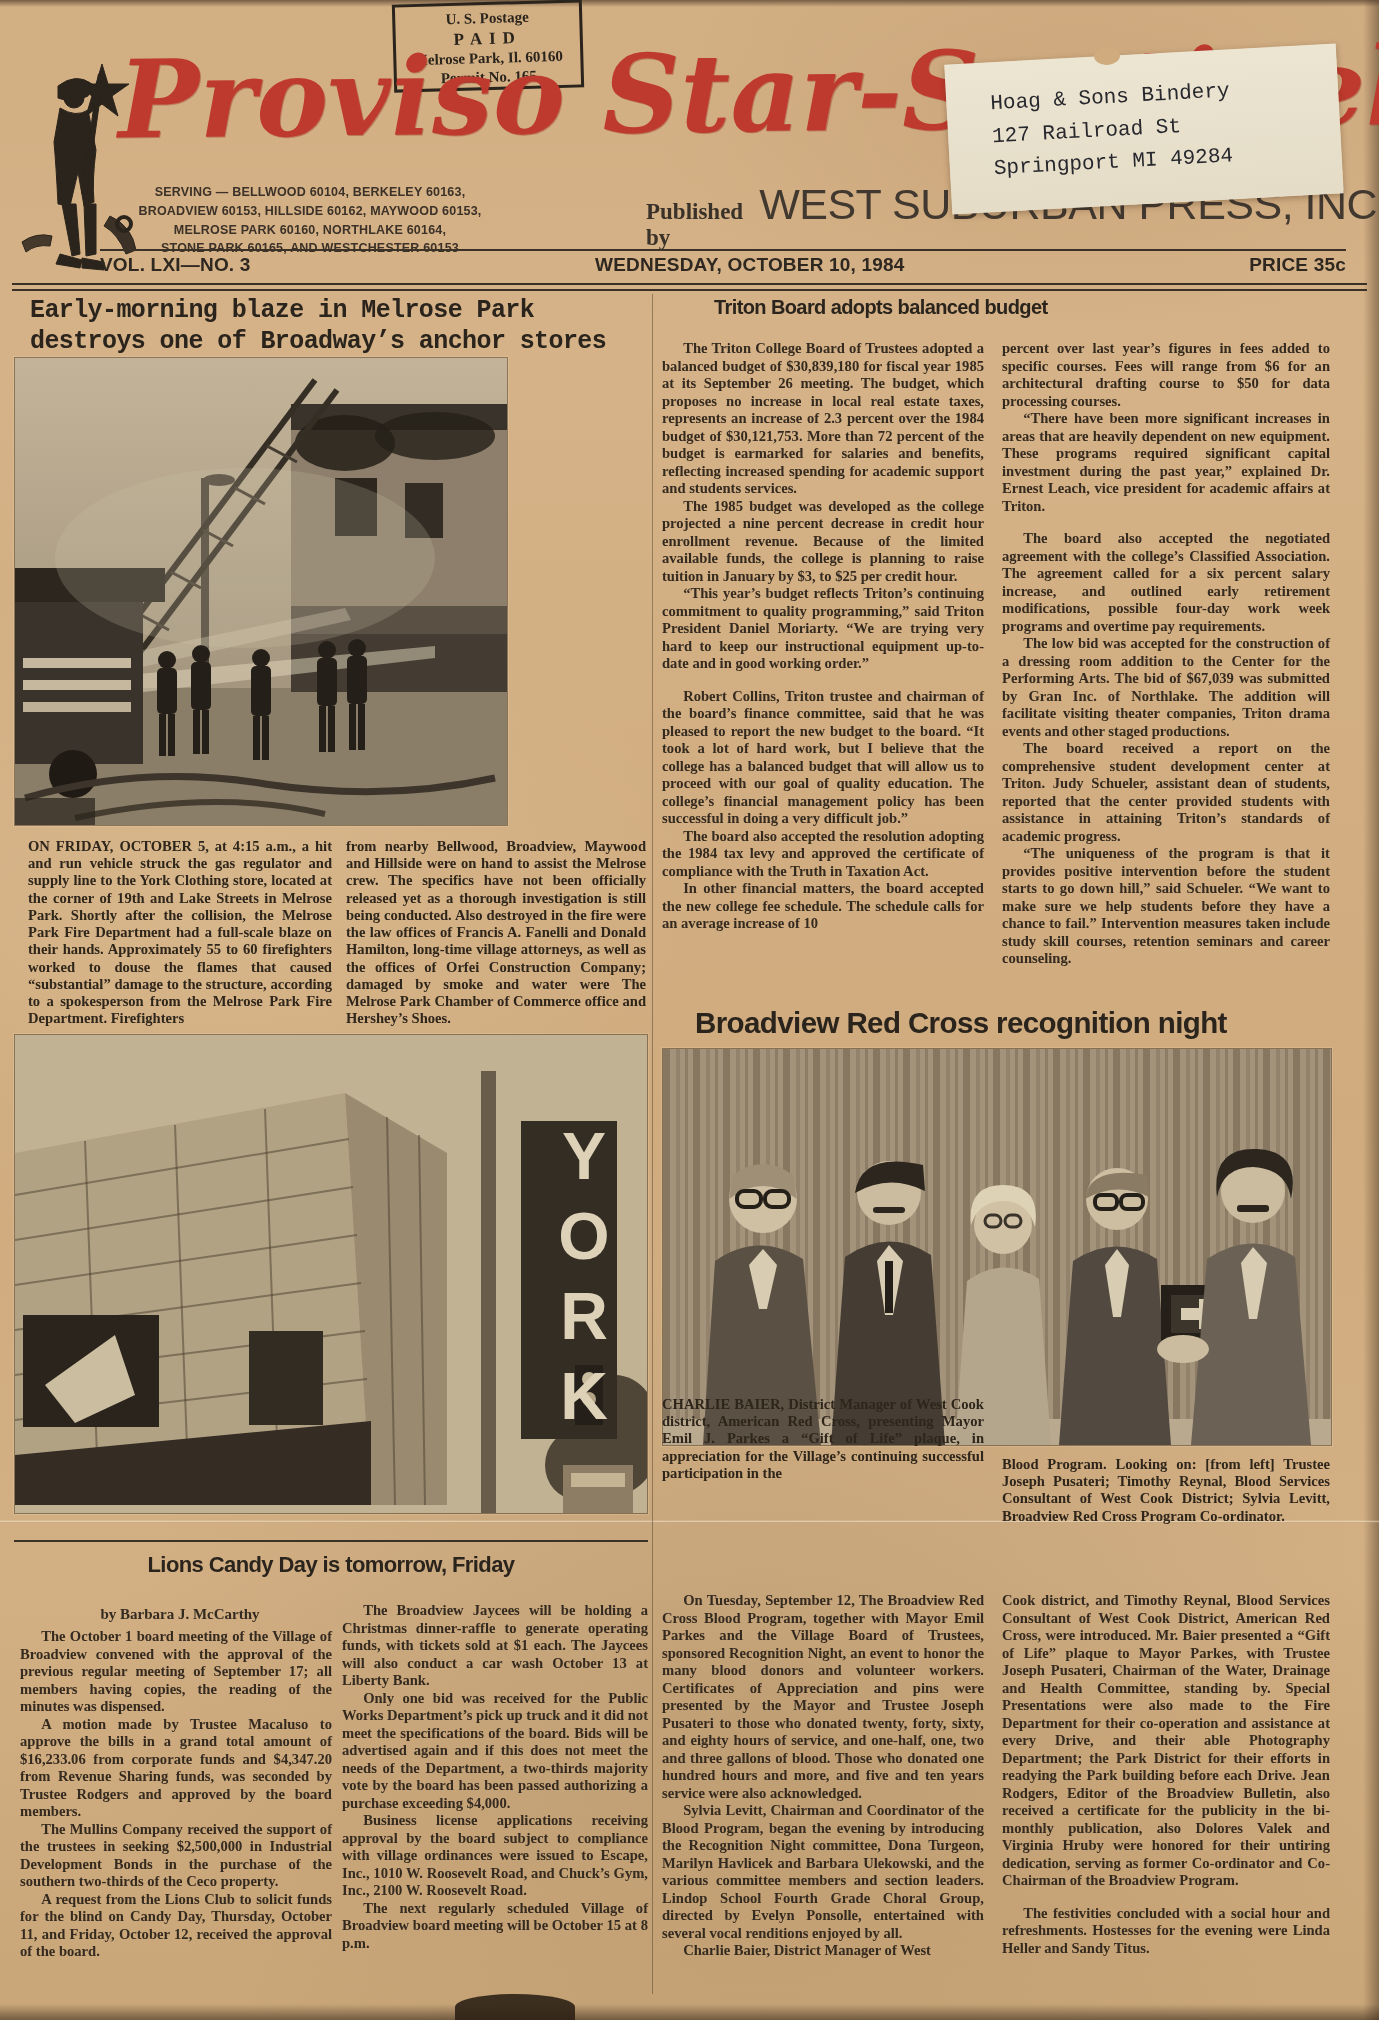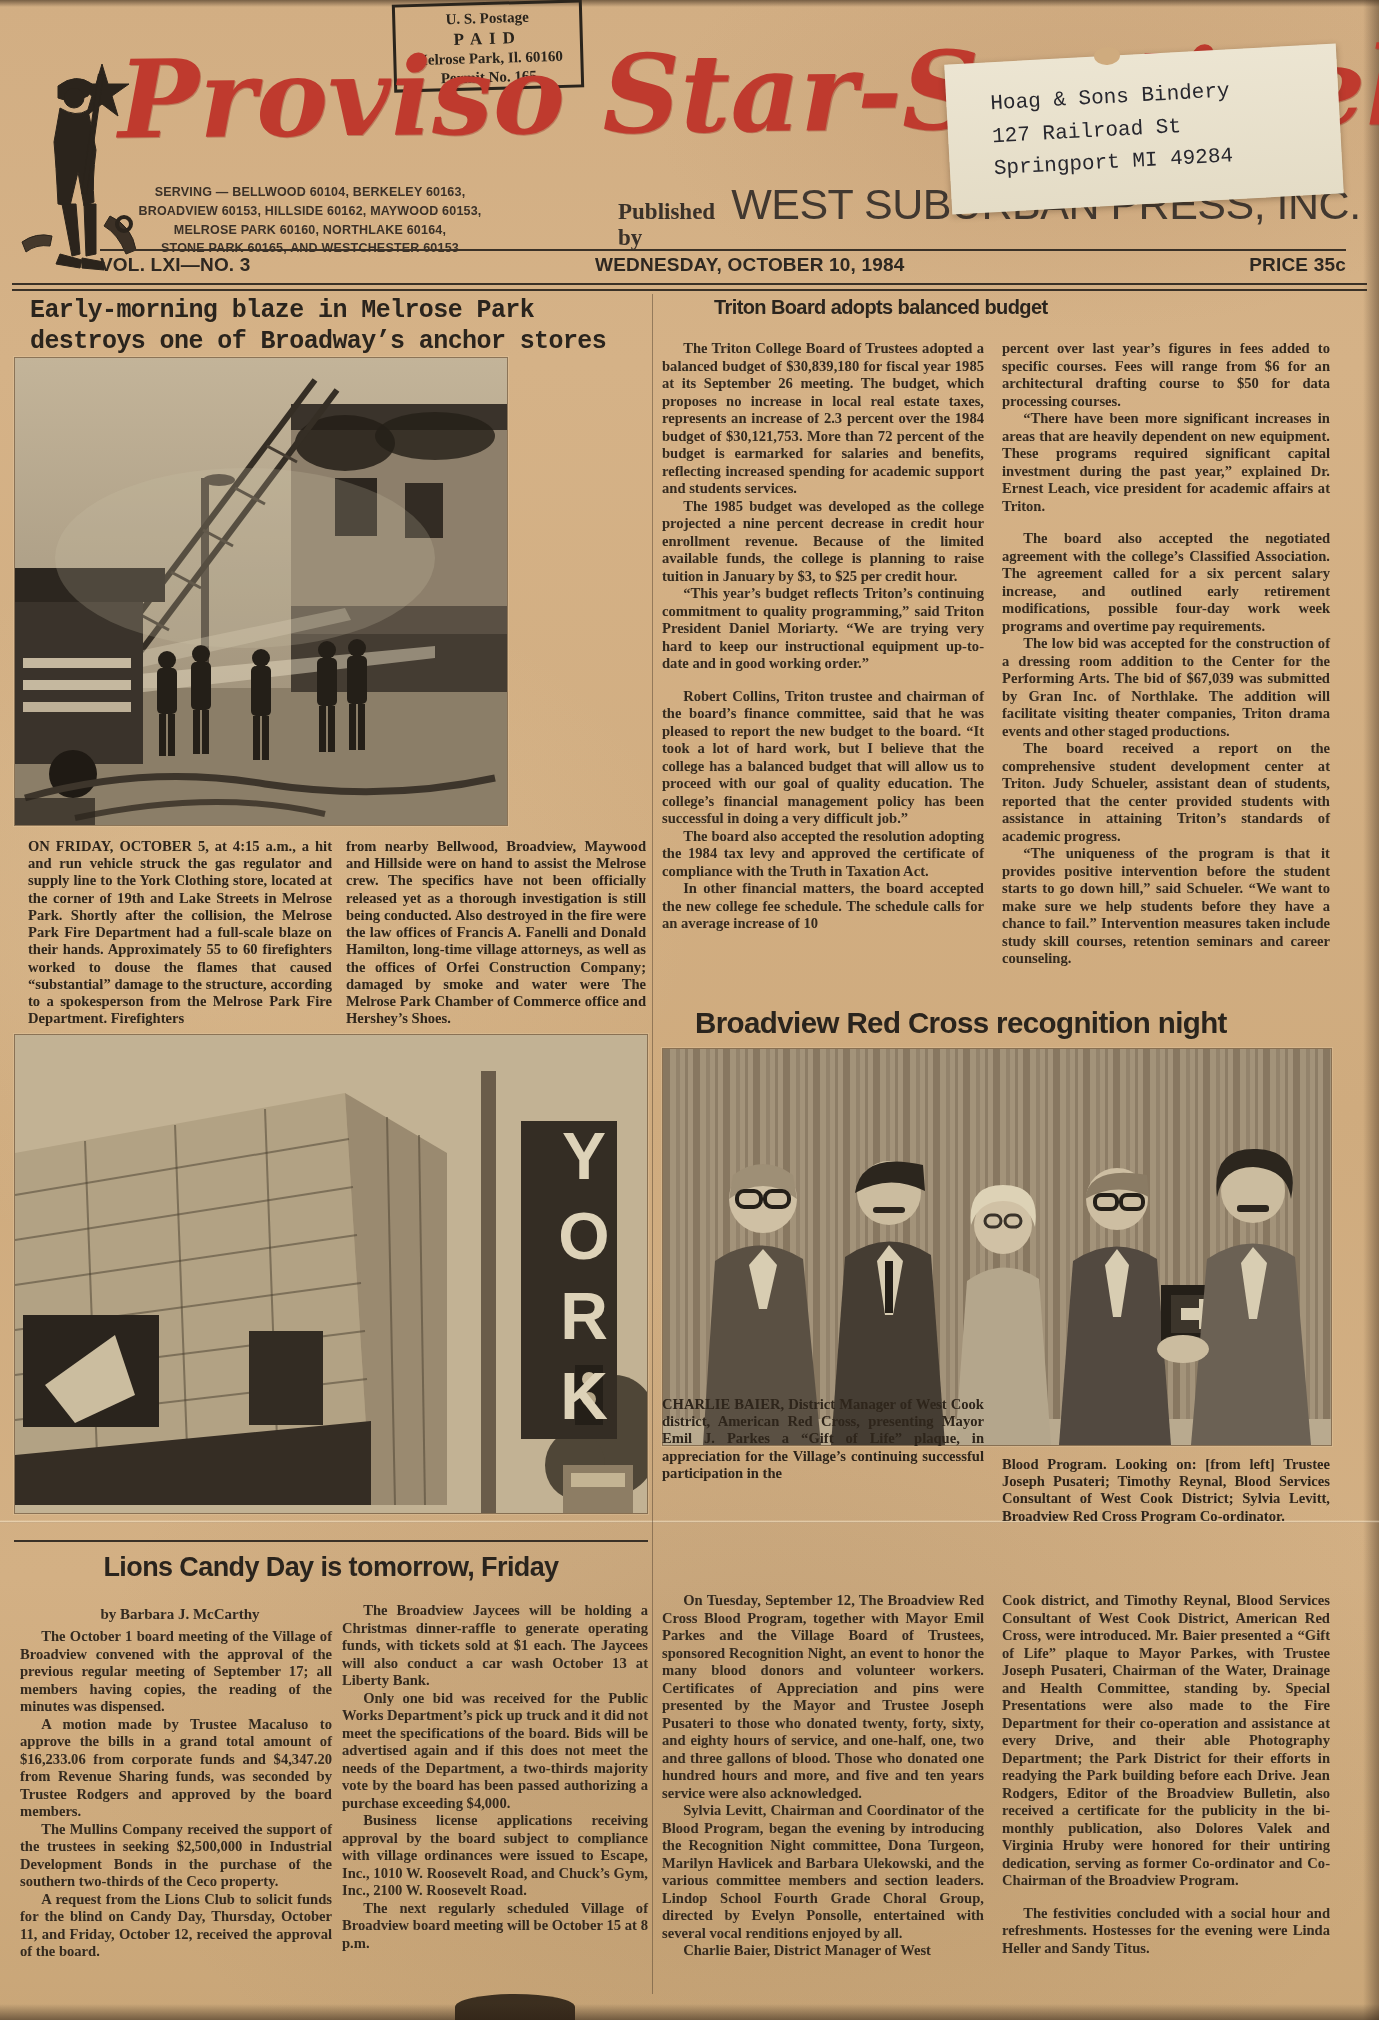--- a/index.html
+++ b/index.html
@@ -31,21 +31,21 @@
     background:linear-gradient(180deg,#ece5d2,#e4dcc6);transform:rotate(-3.1deg);
     box-shadow:0 2px 6px rgba(60,40,20,.35);
     font-family:"Liberation Mono",monospace;font-size:21px;line-height:1.55;color:#27272e;
     padding:26px 0 0 44px;box-sizing:border-box;}
   .mail-label p{margin:0;white-space:nowrap;}
   .mail-label .notch{position:absolute;left:150px;top:-9px;width:26px;height:18px;border-radius:50%;background:#cfab7e;}
   .serving{position:absolute;left:88px;top:183px;width:444px;text-align:center;
     font:bold 12.5px/1.5 "Liberation Sans",sans-serif;color:#3b3128;letter-spacing:.2px;}
   .serving p{margin:0;}
   .published{position:absolute;left:618px;top:180px;width:730px;display:flex;align-items:baseline;gap:16px;}
-  .published .prefix{font:bold 23px "Liberation Serif",serif;color:#3a3129;}
+  .published .prefix{font:bold 23px "Liberation Serif",serif;color:#3a3129;margin-left:28px;}
   .published .name{font:400 43px "Liberation Sans",sans-serif;color:#413830;letter-spacing:-.5px;white-space:nowrap;}
 
   .rule{position:absolute;background:#3a3127;height:2px;}
   .dateline{position:absolute;left:100px;top:254px;width:1246px;display:flex;justify-content:space-between;
     font:bold 19px "Liberation Sans",sans-serif;color:#2e2821;letter-spacing:.2px;}
 
   
   .headline{font-family:"Liberation Sans",sans-serif;font-weight:bold;color:#2a241d;letter-spacing:-.6px;}
   .headline p{margin:0;}
   .cols p{margin:0;text-indent:1.45em;text-align:justify;font-weight:bold;}
@@ -245,21 +245,21 @@
       <rect x="556" y="438" width="54" height="14" fill="#c4b493"></rect>
       <rect x="506" y="86" width="96" height="318" fill="#342d24"></rect>
       <rect x="560" y="330" width="28" height="60" fill="#241f18"></rect>
       <circle cx="574" cy="344" r="7" fill="#c9bb9e"></circle>
         <circle cx="574" cy="364" r="7" fill="#b3a486"></circle>
     </svg>
     <div class="york-sign">YORK</div>
   </div>
 
   <div class="rule" style="left:14px;top:1540px;width:634px;height:2px;"></div>
-  <div class="headline" style="position:absolute;left:14px;top:1552px;width:634px;font-size:27px;text-align:center;">
+  <div class="headline" style="position:absolute;left:14px;top:1552px;width:634px;font-size:22px;text-align:center;">
       <p>Lions Candy Day is tomorrow, Friday</p>
     </div>
   <div class="byline" style="position:absolute;left:28px;top:1606px;width:304px;">by Barbara J. McCarthy</div>
   <div class="cols" style="position:absolute;left:20px;top:1628px;width:312px;">
       <p>The October 1 board meeting of the Village of Broadview convened with the approval of the previous regular meeting of September 17; all members having copies, the reading of the minutes was dispensed.</p>
       <p>A motion made by Trustee Macaluso to approve the bills in a grand total amount of $16,233.06 from corporate funds and $4,347.20 from Revenue Sharing funds, was seconded by Trustee Rodgers and approved by the board members.</p>
       <p>The Mullins Company received the support of the trustees in seeking $2,500,000 in Industrial Development Bonds in the purchase of the southern two-thirds of the Ceco property.</p>
       <p>A request from the Lions Club to solicit funds for the blind on Candy Day, Thursday, October 11, and Friday, October 12, received the approval of the board.</p>
     </div>
   <div class="cols" style="position:absolute;left:342px;top:1602px;width:306px;">

